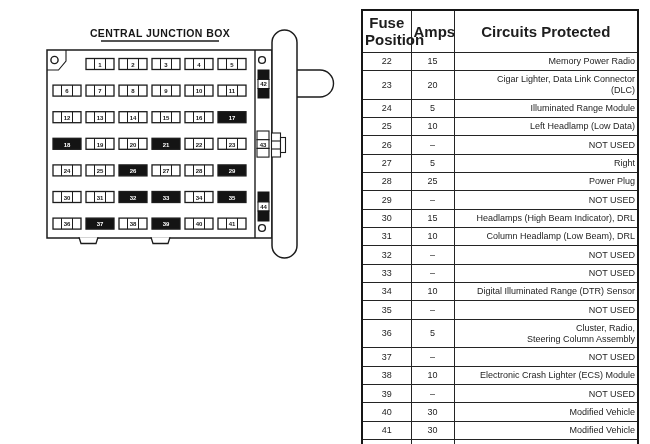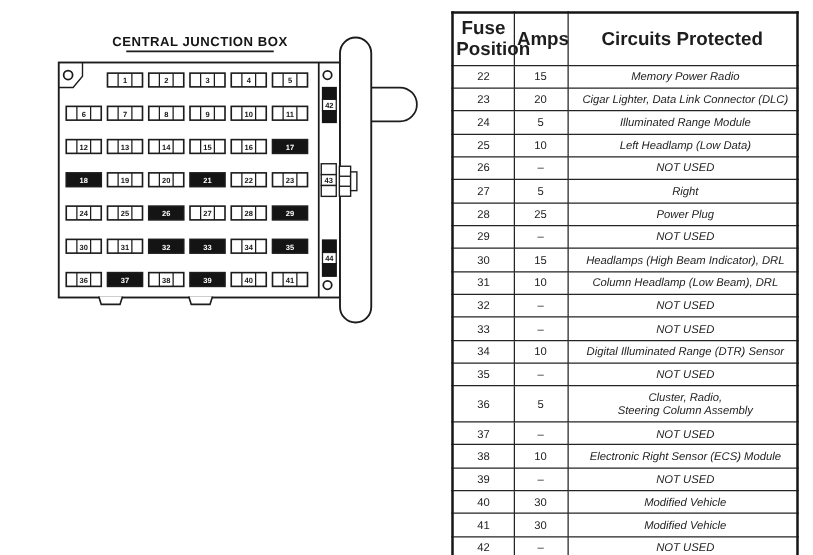--- a/index.html
+++ b/index.html
@@ -27,21 +27,21 @@
   .fuse-table th, .fuse-table td {
     border:1.5px solid #242424; vertical-align:middle;
   }
   .fuse-table th { font-size:15px; font-weight:bold; text-align:center;
     padding:3px 2px; height:26px; line-height:1.15; }
   .fuse-table th.circuit { font-size:15px; }
   .fuse-table col.c-pos  { width:49px; }
   .fuse-table col.c-amps { width:43px; }
   .fuse-table td { padding:3.5px 2px; height:10px; line-height:1.15; }
   .fuse-table td.pos, .fuse-table td.amps { text-align:center; }
-  .fuse-table td.circuit { text-align:center; padding-left:7px; white-space:pre-line;font-style:italic; }
+  .fuse-table td.circuit { text-align:right; padding-left:17px; white-space:pre-line; }
 </style>
 </head>
 <body>
 
 <div class="stage">
 
   <svg class="diagram" width="360" height="444" viewBox="0 0 360 444">
 
     <text class="title" x="160" y="37" text-anchor="middle">CENTRAL JUNCTION BOX</text>
     <line class="ln" x1="101" y1="41" x2="219" y2="41"></line>
@@ -414,21 +414,21 @@
 Steering Column Assembly</td>
           </tr>
           <tr>
             <td class="pos">37</td>
             <td class="amps">–</td>
             <td class="circuit">NOT USED</td>
           </tr>
           <tr>
             <td class="pos">38</td>
             <td class="amps">10</td>
-            <td class="circuit">Electronic Right Sensor (ECS) Module</td>
+            <td class="circuit">Electronic Crash Lighter (ECS) Module</td>
           </tr>
           <tr>
             <td class="pos">39</td>
             <td class="amps">–</td>
             <td class="circuit">NOT USED</td>
           </tr>
           <tr>
             <td class="pos">40</td>
             <td class="amps">30</td>
             <td class="circuit">Modified Vehicle</td>

